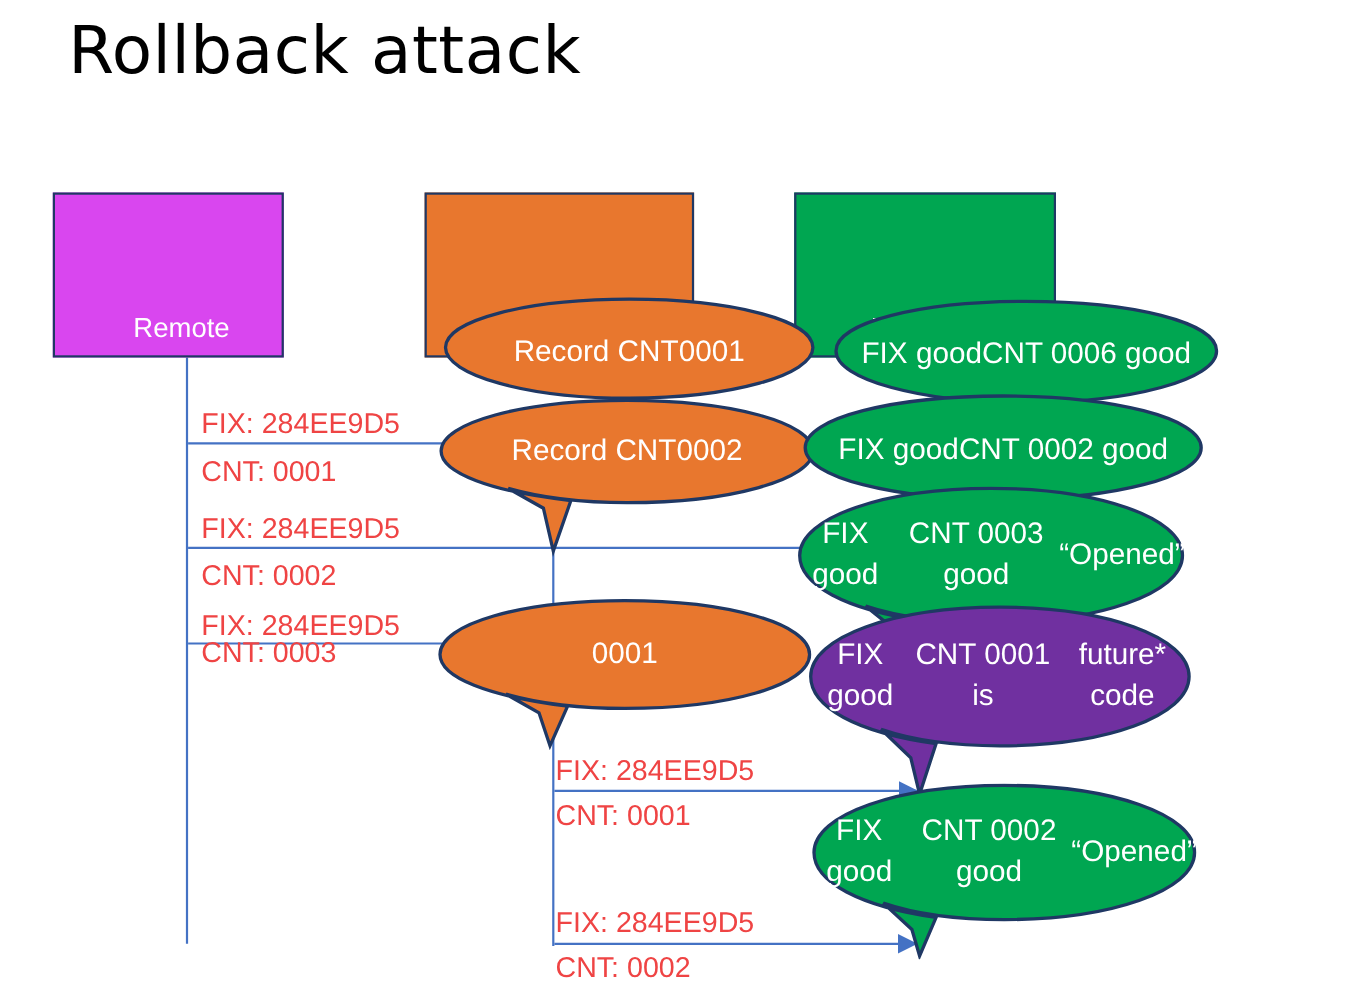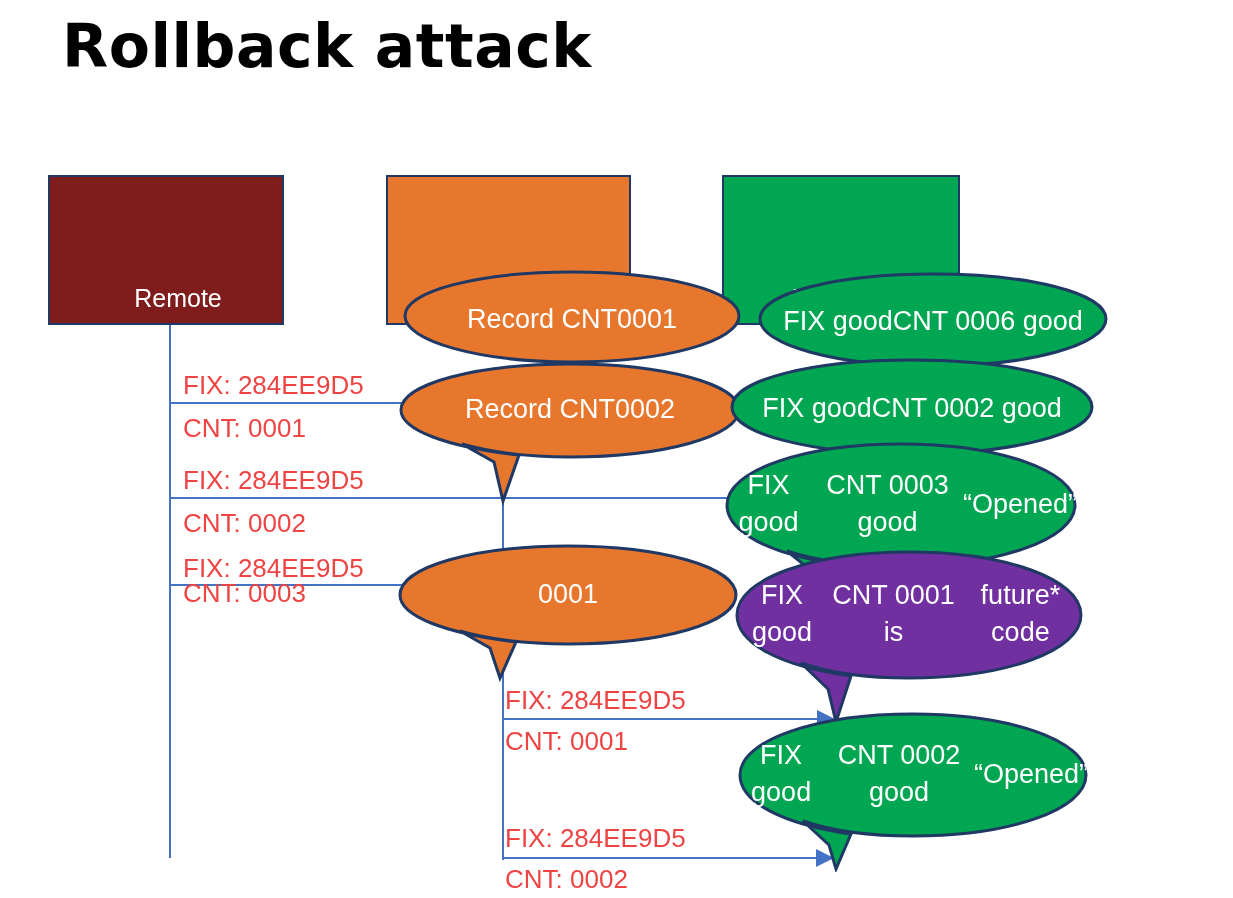--- a/index.html
+++ b/index.html
@@ -15,21 +15,21 @@
     width: 1233px;
     height: 898px;
     background: #ffffff;
     overflow: hidden;
   }
   #title {
     position: absolute;
     left: 62px;
     top: 10px;
     font-family: "DejaVu Sans", sans-serif;
-    font-weight: 700;
+    font-weight: 400;
     font-size: 60px;
     line-height: 72px;
     color: #000000;
     letter-spacing: 0.5px;
     white-space: nowrap;
   }
   
   .actor-box {
     position: absolute;
     border: 2px solid #1F3864;
@@ -114,21 +114,21 @@
 
     <line x1="171" y1="498" x2="733" y2="498" stroke="#4472C4" stroke-width="2"></line>
 
     <line x1="171" y1="585" x2="402" y2="585" stroke="#4472C4" stroke-width="2"></line>
 
     <line x1="504" y1="719" x2="833" y2="719" stroke="#4472C4" stroke-width="2" marker-end="url(#arrowblue)"></line>
 
     <line x1="504" y1="858" x2="832" y2="858" stroke="#4472C4" stroke-width="2" marker-end="url(#arrowblue)"></line>
   </svg>
 
-  <div class="actor-box" style="left:48px; top:175px; width:236px; height:150px; background:#7f1d1d;padding-left:24px;">
+  <div class="actor-box" style="left:48px; top:175px; width:210px; height:150px; background:#d946ef;padding-left:24px;">
     <span class="actor-label">Remote</span>
   </div>
 
   <div class="actor-box" style="left:386px; top:175px; width:245px; height:150px; background:#E8772E;">
     <span class="actor-label">Flipper Zero</span>
   </div>
 
   <div class="actor-box" style="left:722px; top:175px; width:238px; height:150px; background:#00A651;">
     <span class="actor-label">Receiver</span>
   </div>

